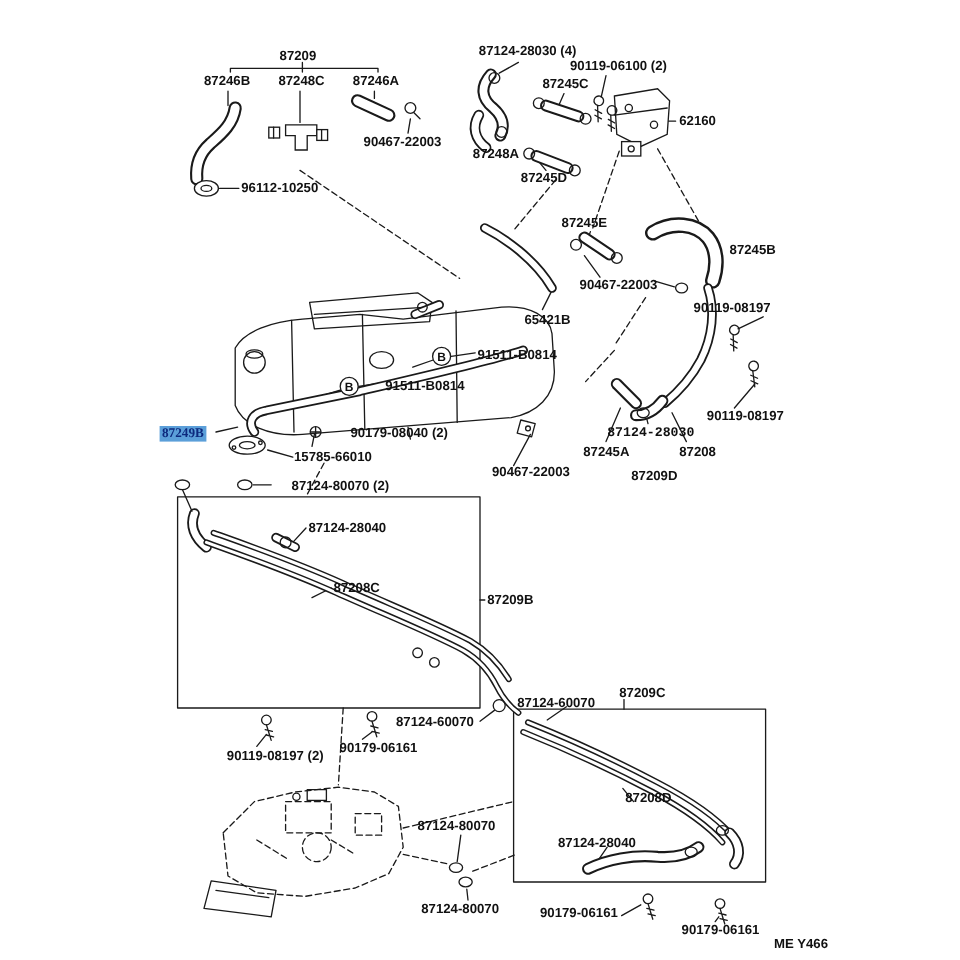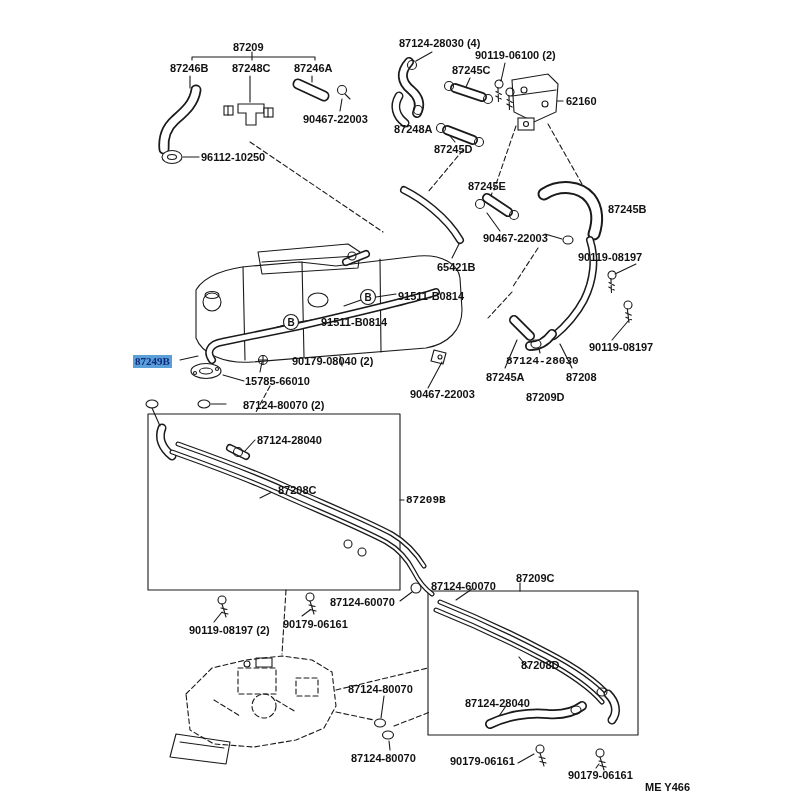--- a/index.html
+++ b/index.html
@@ -260,21 +260,21 @@
     <div class="lbl" style="left: 292px; top: 355px;">90179-08040 (2)</div>
     <div class="lbl" style="left: 506px; top: 355px; font-family: Liberation Mono, monospace;">87124-28030</div>
     <div class="lbl" style="left: 486px; top: 371px; text-align: right;">87245A</div>
     <div class="lbl" style="left: 566px; top: 371px;">87208</div>
     <div class="lbl" style="left: 245px; top: 375px;">15785-66010</div>
     <div class="lbl" style="left: 410px; top: 388px;">90467-22003</div>
     <div class="lbl" style="left: 526px; top: 391px;">87209D</div>
     <div class="lbl" style="left: 227px; top: 399px; margin-left: 16px;">87124-80070 (2)</div>
     <div class="lbl" style="left: 257px; top: 434px;">87124-28040</div>
     <div class="lbl" style="left: 278px; top: 484px;">87208C</div>
-    <div class="lbl" style="left: 406px; top: 494px; font-family: Liberation Mono, monospace;">87209B</div>
+    <div class="lbl" style="left: 406px; top: 494px;">87209B</div>
     <div class="lbl" style="left: 431px; top: 580px;">87124-60070</div>
     <div class="lbl" style="left: 516px; top: 572px;">87209C</div>
     <div class="lbl" style="left: 330px; top: 596px;">87124-60070</div>
     <div class="lbl" style="left: 189px; top: 624px; text-align: center;">90119-08197 (2)</div>
     <div class="lbl" style="left: 283px; top: 618px;">90179-06161</div>
     <div class="lbl" style="left: 521px; top: 659px;">87208D</div>
     <div class="lbl" style="left: 348px; top: 683px;">87124-80070</div>
     <div class="lbl" style="left: 465px; top: 697px;">87124-28040</div>
     <div class="lbl" style="left: 351px; top: 752px;">87124-80070</div>
     <div class="lbl" style="left: 450px; top: 755px;">90179-06161</div>

